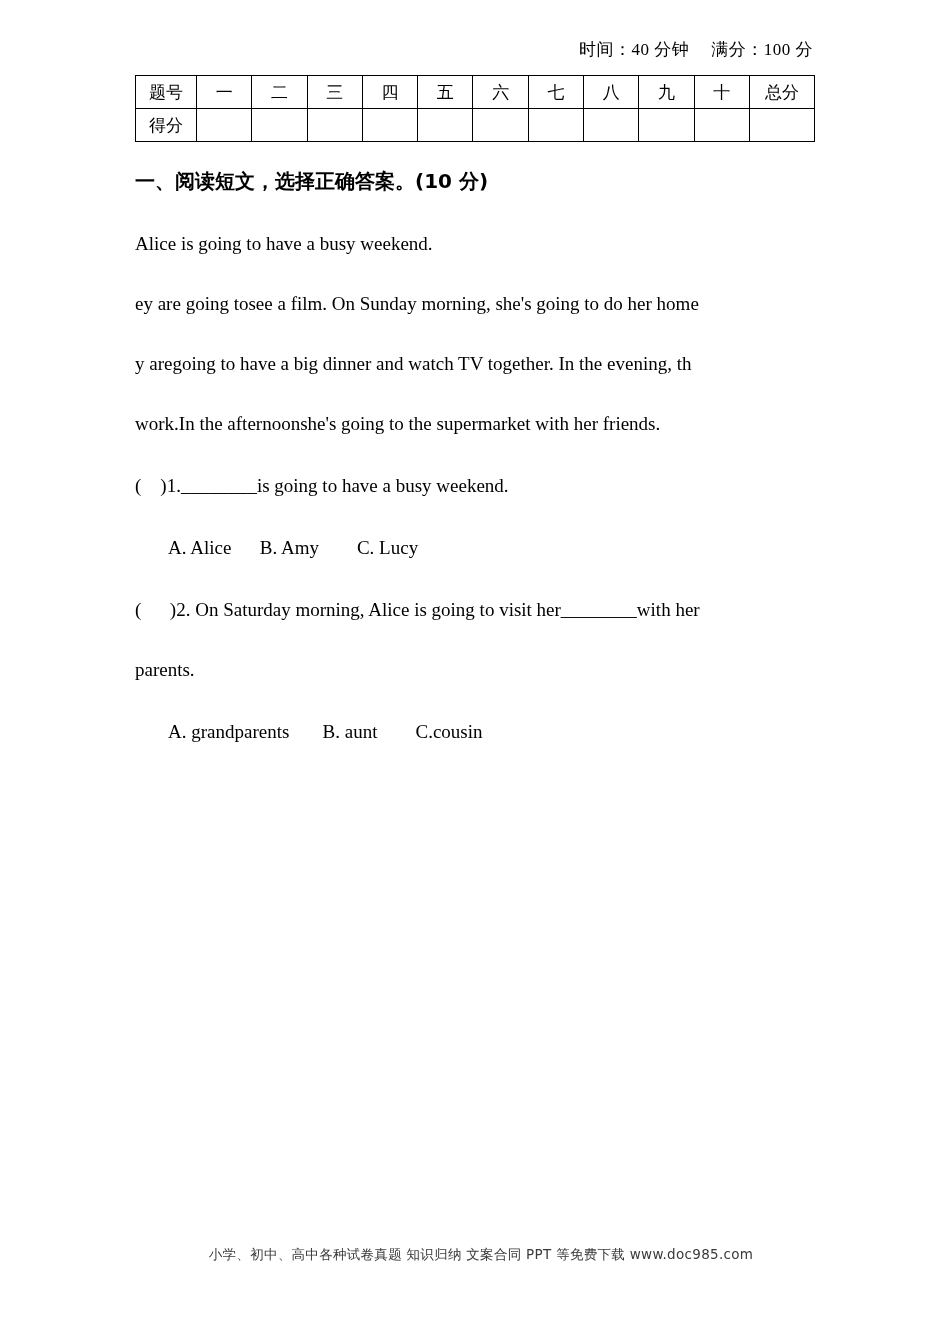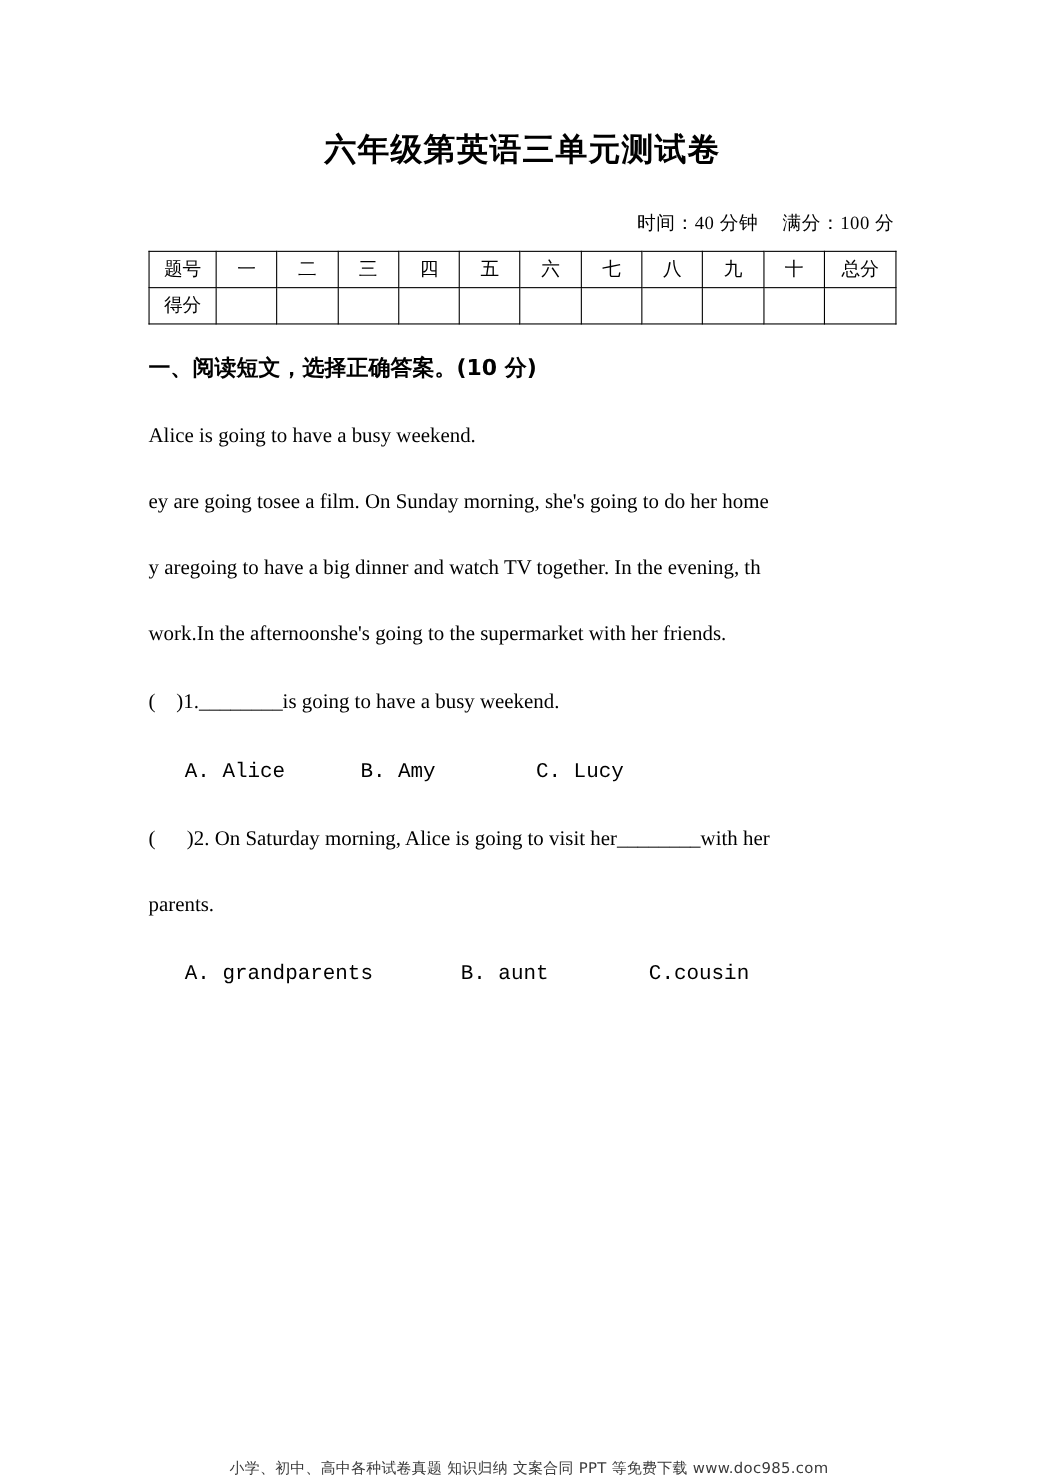--- a/index.html
+++ b/index.html
@@ -86,21 +86,20 @@
   .q-line {
     font-size: 19px;
     margin-top: 40px;
     white-space: pre-wrap;
   }
   .opt-line {
     font-size: 19px;
     margin-top: 40px;
     padding-left: 33px;
     white-space: pre-wrap;
-    font-family: Liberation Mono, monospace;
   }
   .cont-line {
     font-size: 19px;
     margin-top: 38px;
     white-space: pre-wrap;
   }
   .footer {
     position: absolute;
     left: 12px;
     right: 0;
@@ -114,21 +113,20 @@
   .footer .brand {
     font-weight: bold;
     color: #111111;
   }
 </style>
 </head>
 <body>
 
 <div class="page">
 
-  <div class="title-main">六年级第英语三单元测试卷</div>
 
   <div class="meta-line">
     <span>时间：40 分钟</span><span class="gap"></span><span>满分：100 分</span>
   </div>
 
   <table class="score-table">
     <tbody>
         <tr>
       <td class="label">题号</td>
       <td>一</td>

